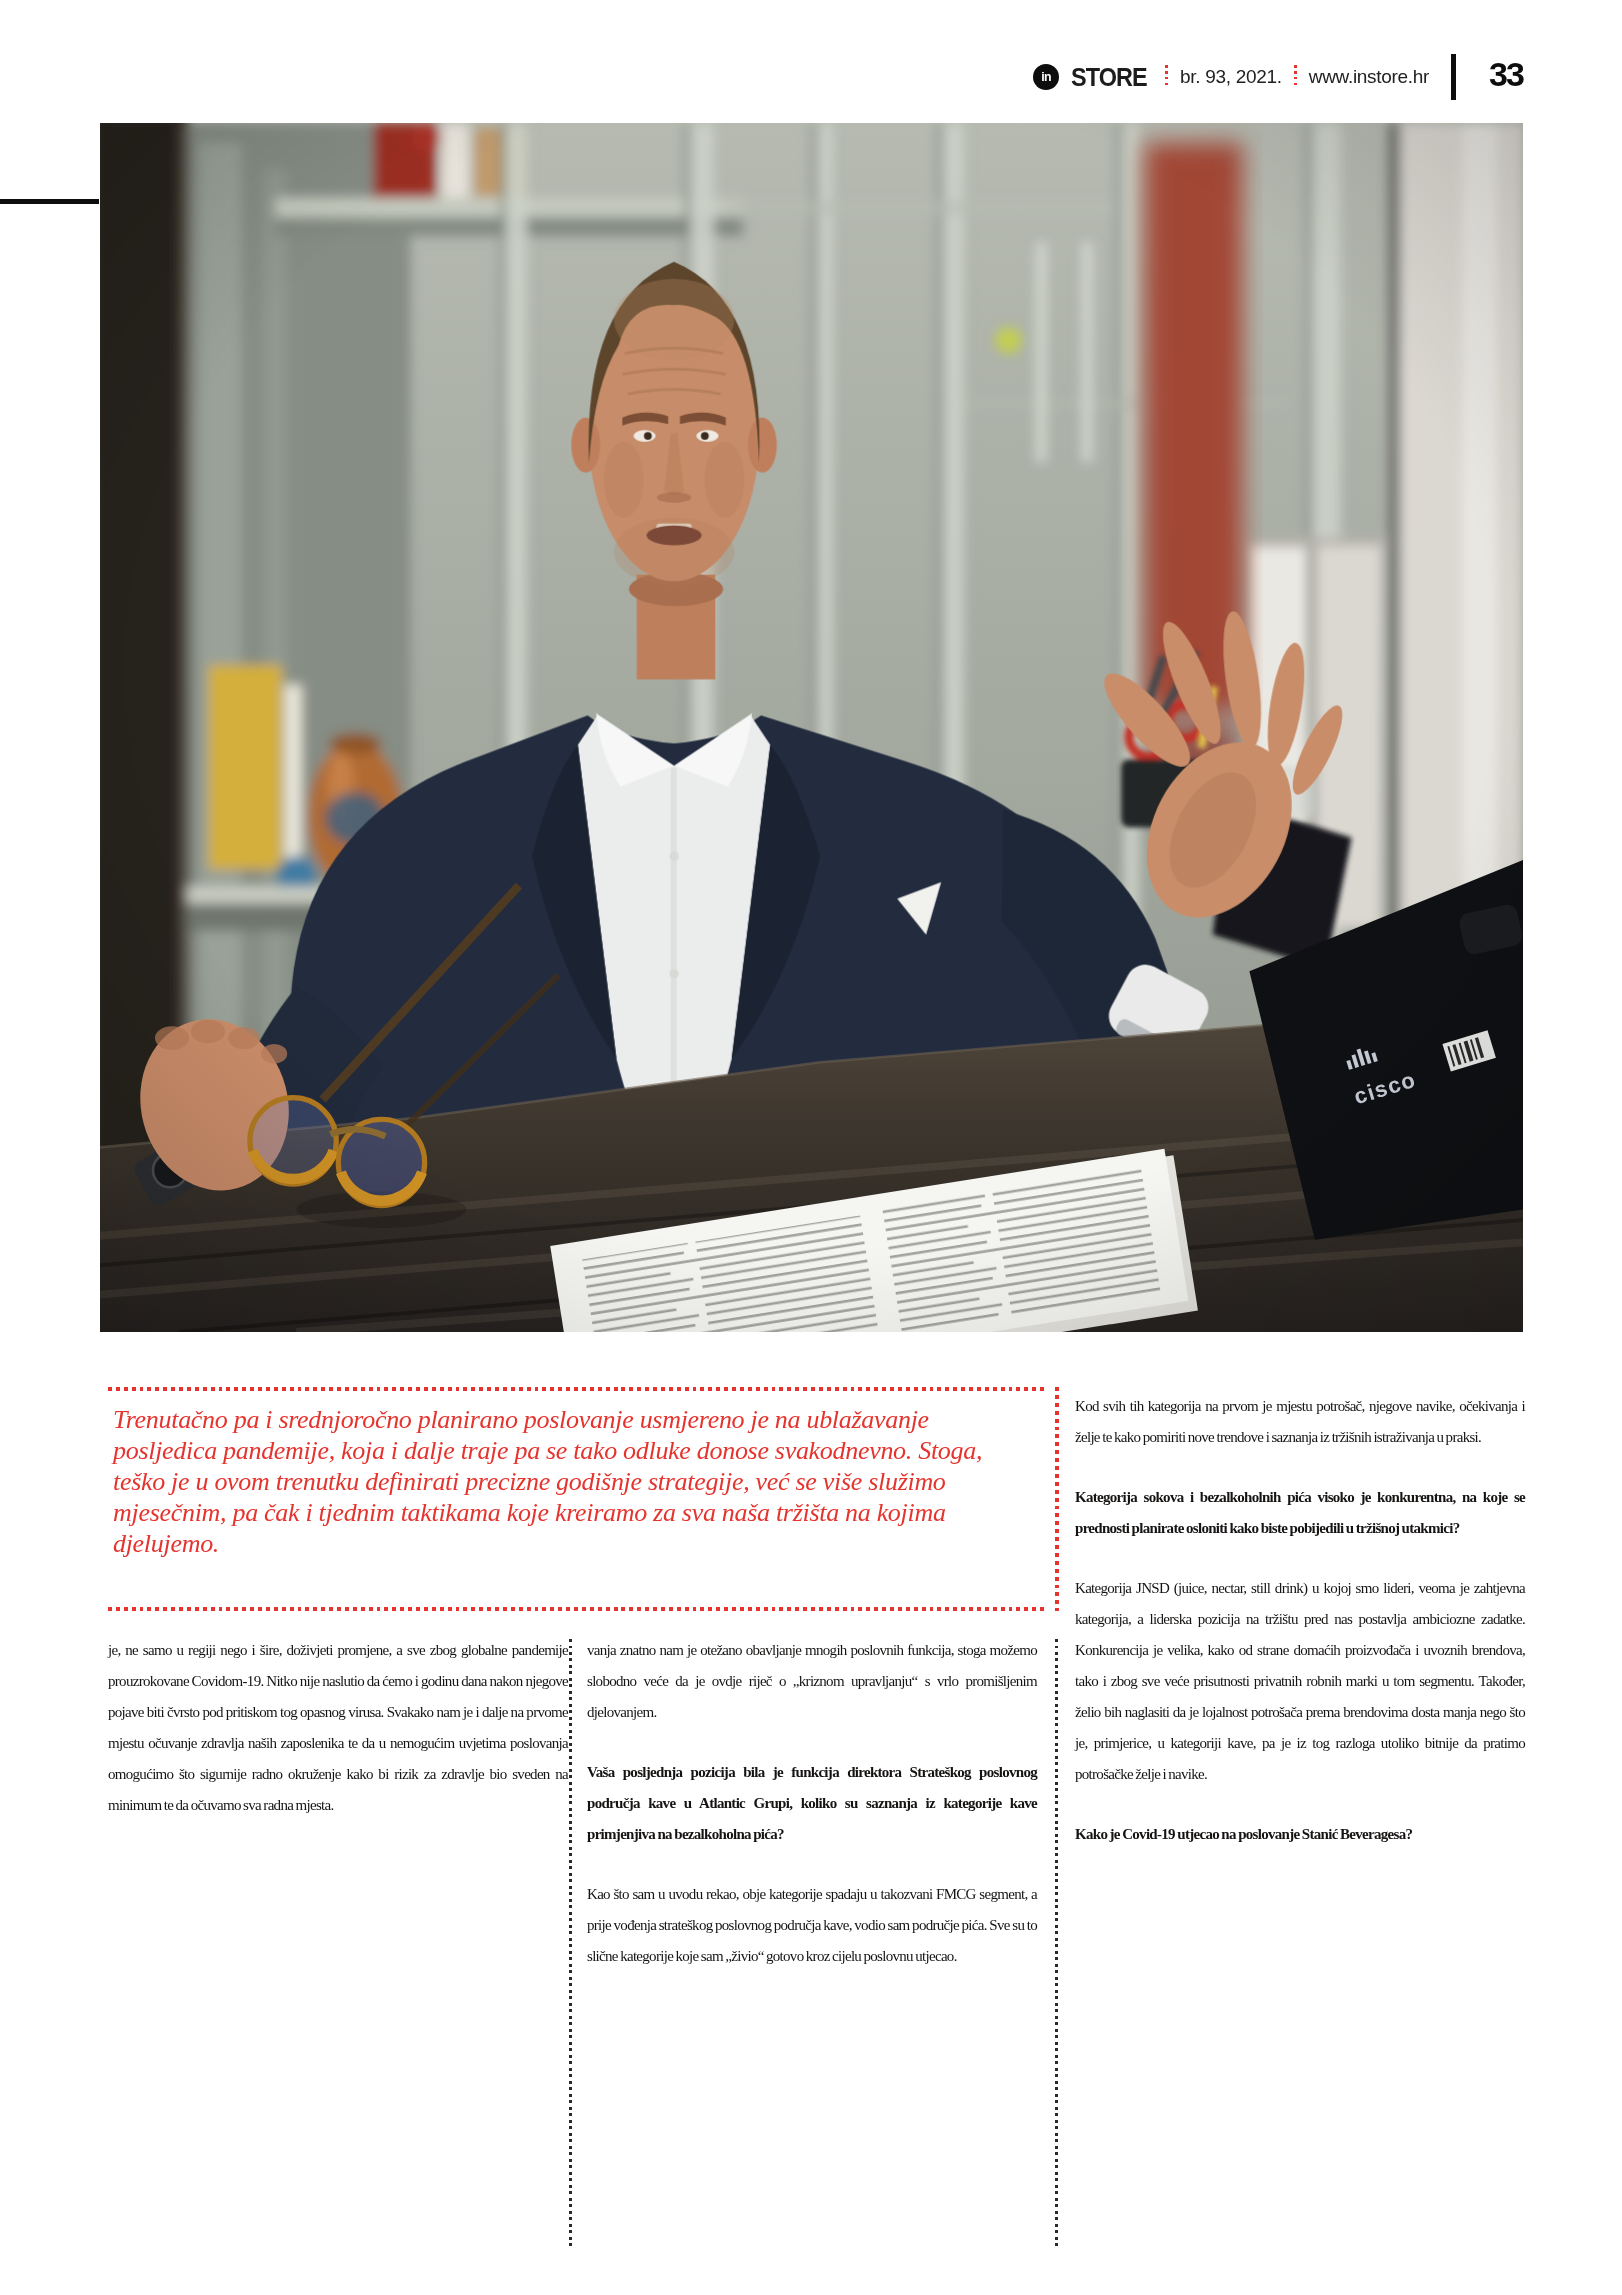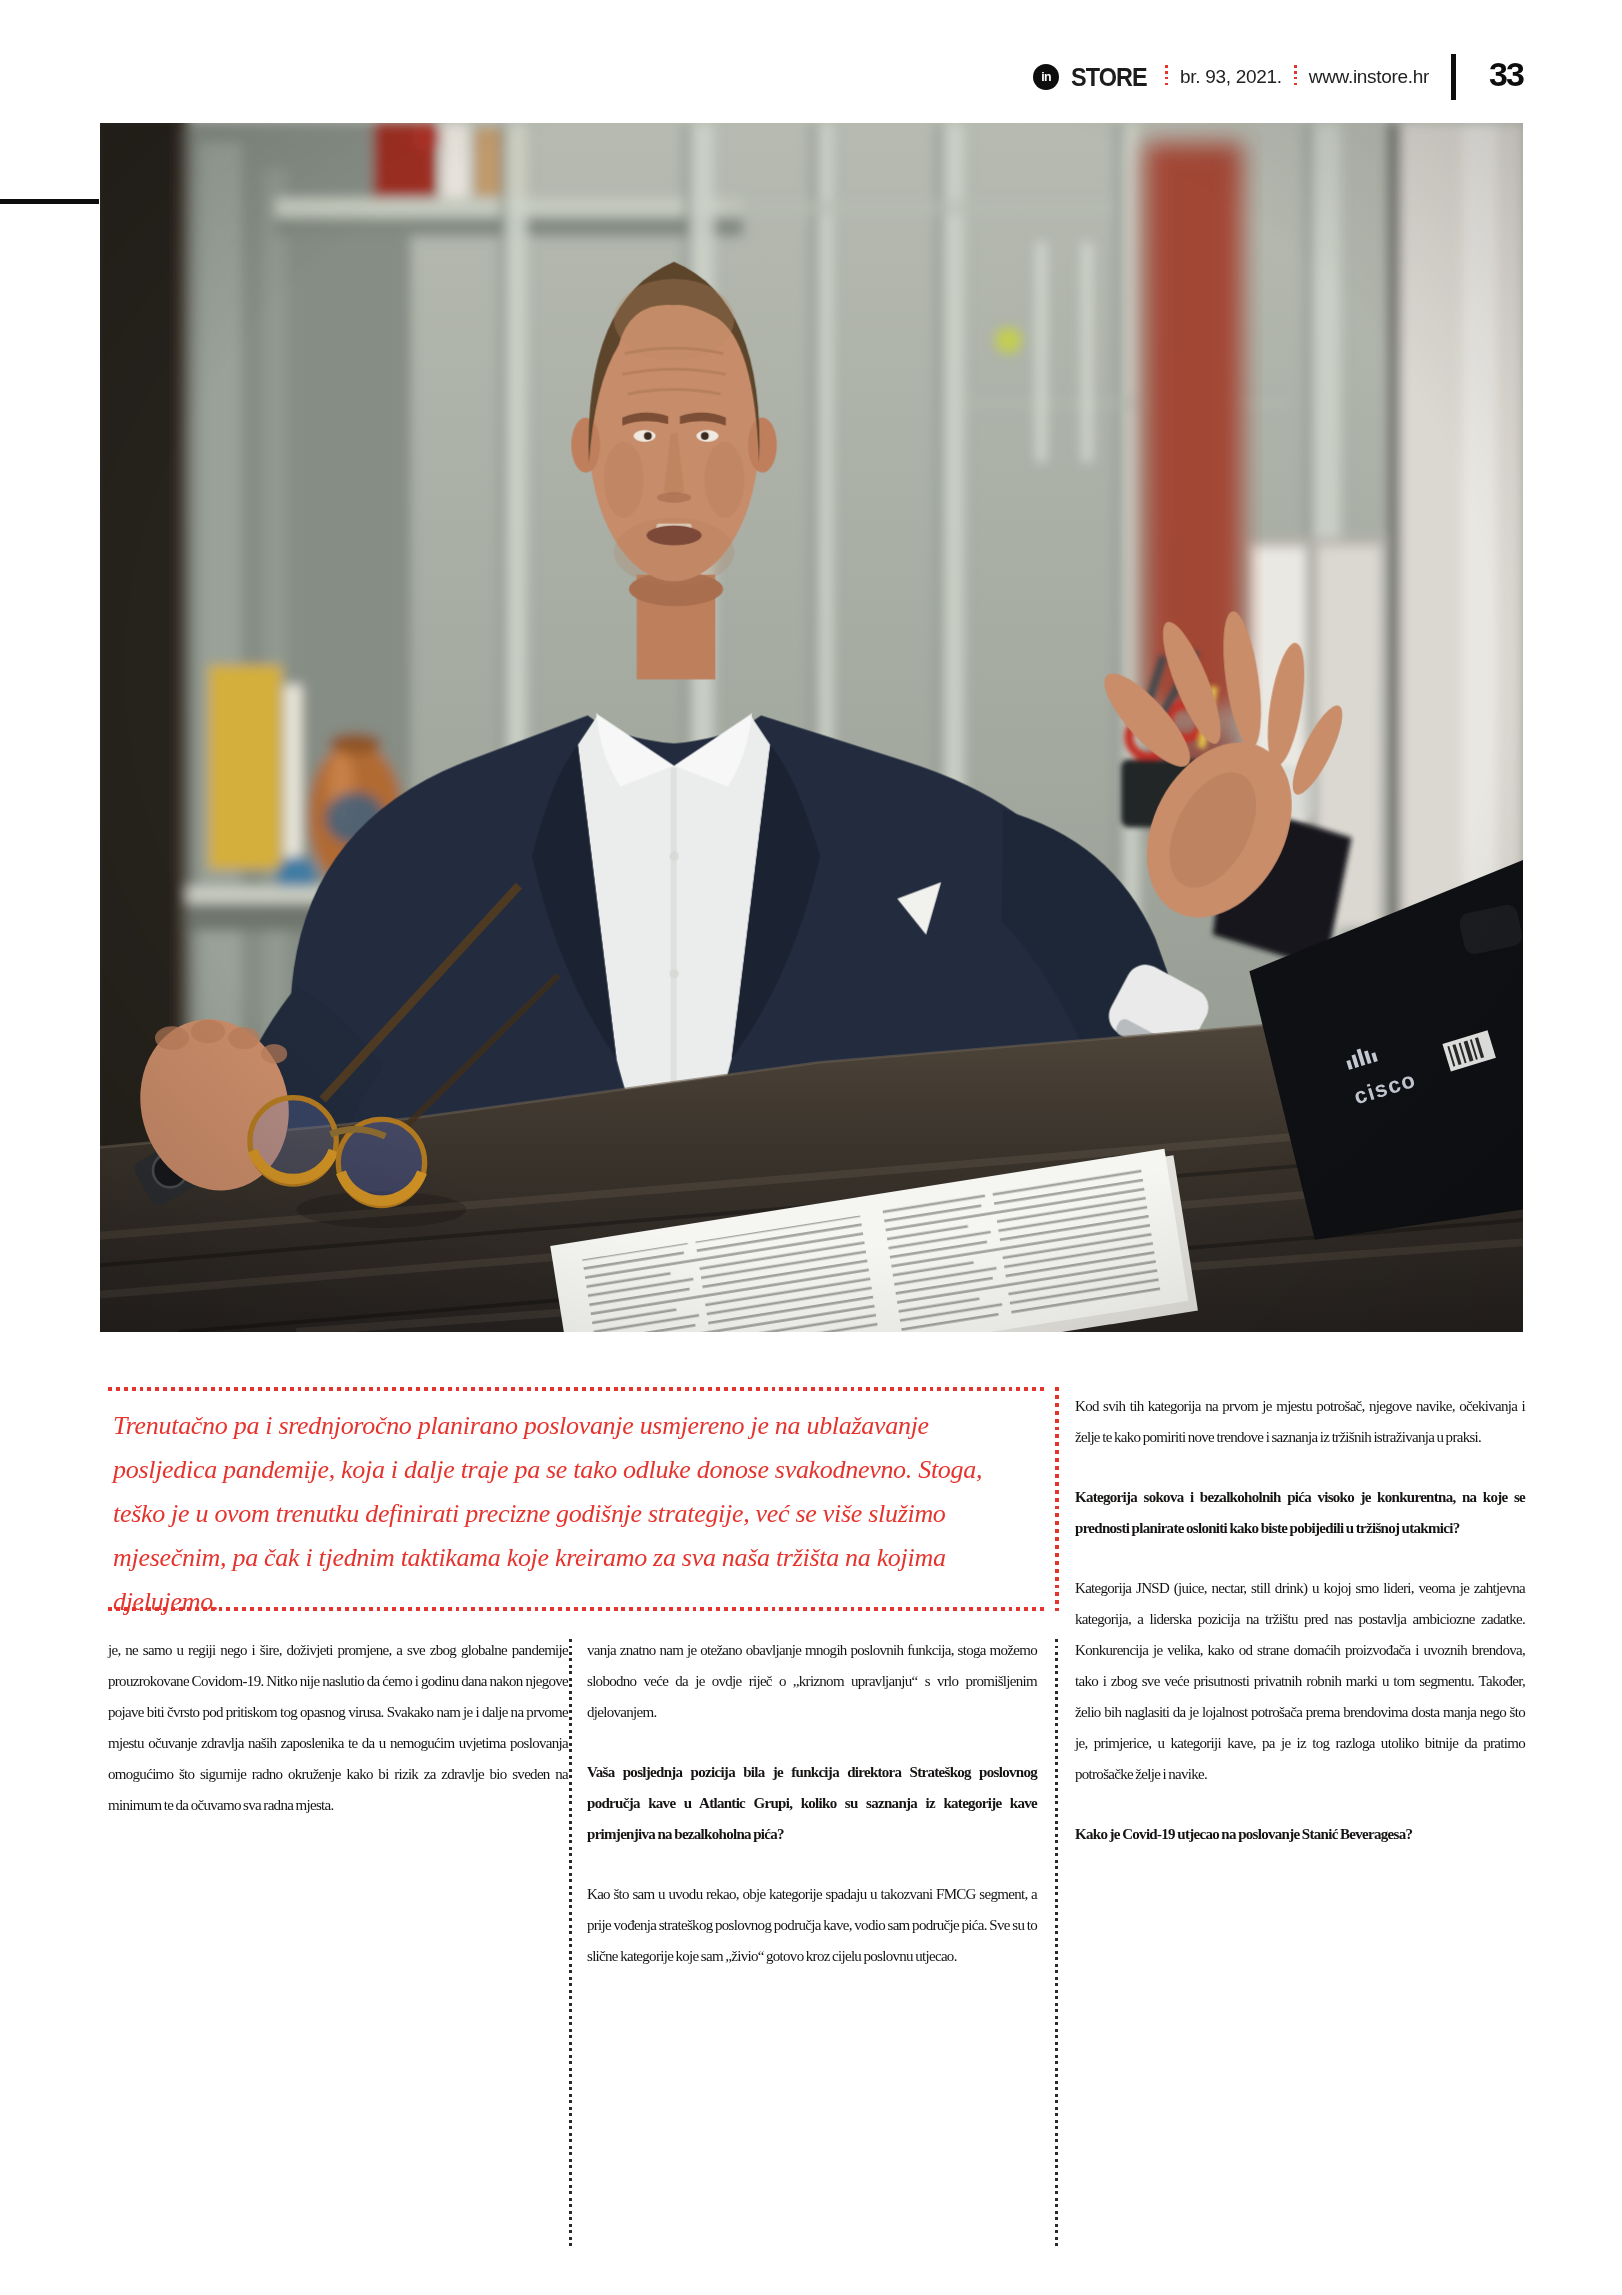--- a/index.html
+++ b/index.html
@@ -38,21 +38,21 @@
     background:repeating-linear-gradient(90deg,var(--red) 0 3.9px,transparent 3.9px 7.9px);}
   .rule-top{top:1387px;}
   .rule-bottom{top:1607px;}
   .dotted-v-red{position:absolute;left:1055px;top:1387px;width:3.9px;height:224px;
     background:repeating-linear-gradient(180deg,var(--red) 0 3.9px,transparent 3.9px 7.9px);}
   .dotted-v-black{position:absolute;width:2.6px;top:1639px;height:607px;
     background:repeating-linear-gradient(180deg,#2b2a29 0 2.6px,transparent 2.6px 6.5px);}
   .col-rule-1{left:569px;}
   .col-rule-2{left:1055px;}
   .pull-quote{position:absolute;left:113px;top:1404px;width:924px;
-    color:var(--red);font-style:italic;font-size:26px;line-height:44px;letter-spacing:-0.3px;}
+    color:var(--red);font-style:italic;font-size:26px;line-height:31px;letter-spacing:-0.3px;}
 
   
   .col{position:absolute;color:var(--ink);}
   .col p{margin:0 0 29px 0;text-align:justify;font-size:15px;line-height:31px;letter-spacing:-0.7px;word-spacing:-0.7px;}
   .col p.q{font-weight:bold;}
   .col-1{left:108px;top:1635px;width:460px;}
   .col-2{left:587px;top:1635px;width:450px;}
   .col-3{left:1075px;top:1391px;width:450px;}
 </style>
 </head>

